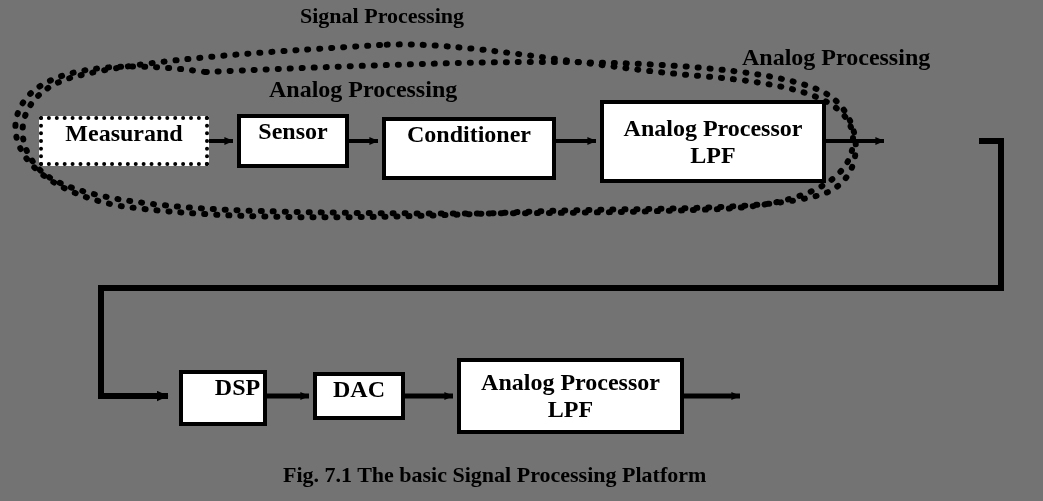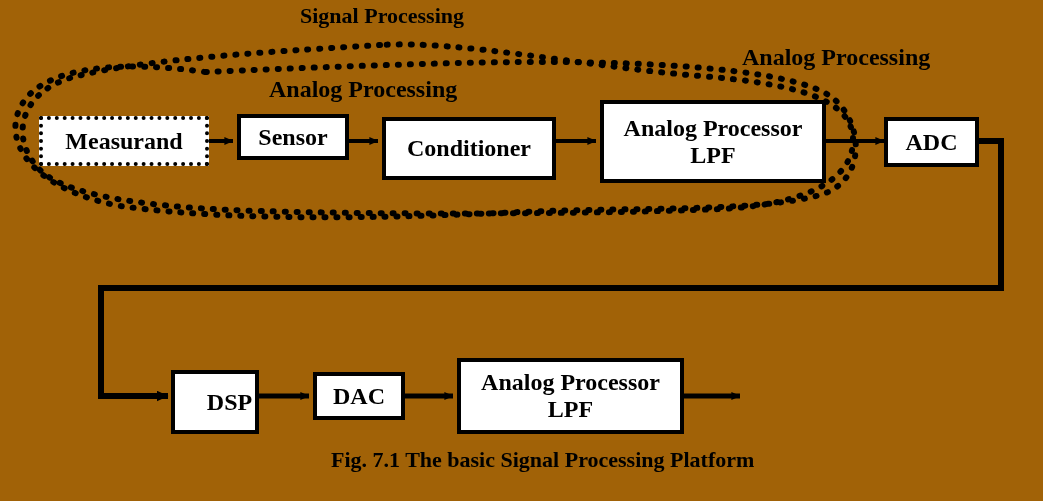--- a/index.html
+++ b/index.html
@@ -5,38 +5,38 @@
 <style>
   html, body {
     margin: 0;
     padding: 0;
     background: #ffffff;
   }
   #figure {
     position: relative;
     width: 1043px;
     height: 501px;
-    background: #a16207;
+    background: #737373;
     font-family: "Liberation Serif", "DejaVu Serif", serif;
     overflow: hidden;
   }
   #svg-layer {
     position: absolute;
     left: 0;
     top: 0;
     width: 1043px;
     height: 501px;
   }
   .node {
     position: absolute;
     box-sizing: border-box;
     background: #ffffff;
     border: 4px solid #000000;
     display: flex;
-    align-items: center;
+    align-items: flex-start;
     justify-content: center;
     text-align: center;
     font-weight: bold;
     color: #000000;
     line-height: 1.12;
     z-index: 3;
   }
   .node.dotted {
     border: 4px dotted #000000;
   }
@@ -109,45 +109,42 @@
 
   <div class="group-label fs-21" style="left:269px; top:76px;">Analog Processing</div>
 
   <div class="group-label fs-21" style="left:742px; top:44px;">Analog Processing</div>
 
 
   <div class="node dotted fs-21" style="left:39px; top:116px; width:170px; height:50px;">
     <span class="label">Measurand</span>
   </div>
 
-  <div class="node fs-21" style="left:237px; top:114px; width:112px; height:46px;">
+  <div class="node fs-21" style="left:237px; top:114px; width:112px; height:54px;">
     <span class="label">Sensor</span>
   </div>
 
   <div class="node fs-21" style="left:382px; top:117px; width:174px; height:63px;">
     <span class="label">Conditioner</span>
   </div>
 
   <div class="node fs-21" style="left:600px; top:100px; width:226px; height:83px; flex-direction:column;">
     <span class="label">Analog Processor</span>
     <span class="label">LPF</span>
   </div>
 
-  <div class="node fs-21" style="left:884px; top:117px; width:95px; height:50px;">
-    <span class="label">ADC</span>
-  </div>
 
-  <div class="node fs-21" style="left:171px; top:370px; width:88px; height:64px;padding-left:29px;">
+  <div class="node fs-21" style="left:179px; top:370px; width:88px; height:56px;padding-left:29px;">
     <span class="label">DSP</span>
   </div>
 
   <div class="node fs-21" style="left:313px; top:372px; width:92px; height:48px;">
     <span class="label">DAC</span>
   </div>
 
   <div class="node fs-21" style="left:457px; top:358px; width:227px; height:76px; flex-direction:column;">
     <span class="label">Analog Processor</span>
     <span class="label">LPF</span>
   </div>
 
-  <div class="caption fs-22" style="left:283px; top:447px;margin-left:48px;">Fig. 7.1 The basic Signal Processing Platform</div>
+  <div class="caption fs-22" style="left:283px; top:462px;">Fig. 7.1 The basic Signal Processing Platform</div>
 
 </div>
 
 </body></html>

